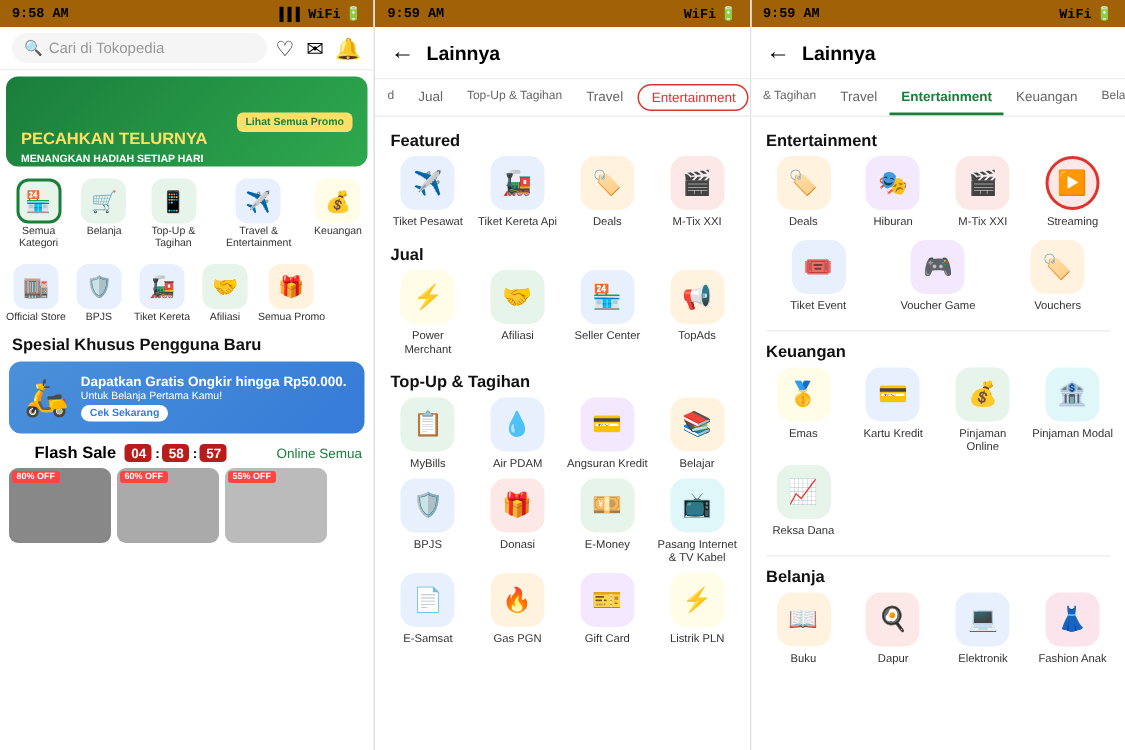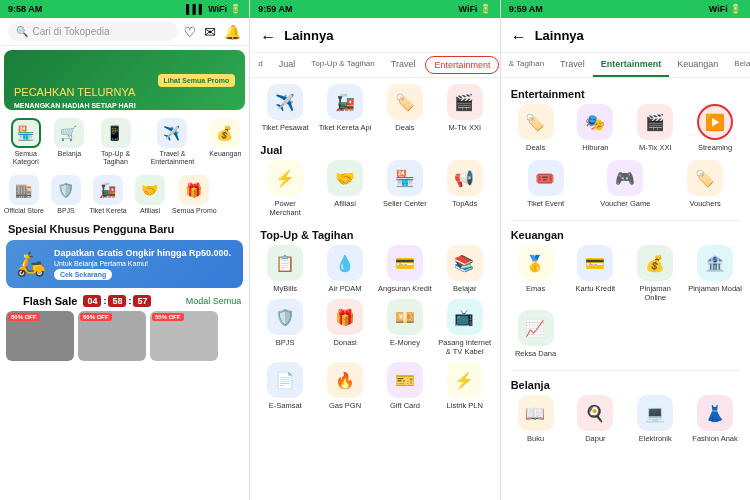--- a/index.html
+++ b/index.html
@@ -15,28 +15,29 @@
       flex: 1;
       height: 500px;
       overflow: hidden;
       background: #fff;
       border-right: 1px solid #e0e0e0;
       display: flex;
       flex-direction: column;
     }
     
     .status-bar {
-      background: #22c55e;
+      background: #a16207;
       padding: 4px 8px;
       display: flex;
       justify-content: space-between;
-      align-items: center;
+      align-items: flex-start;
       font-size: 9px;
       font-weight: 600;
       height: 18px;
+      font-family: Liberation Mono, monospace;
     }
     .status-icons { display: flex; gap: 3px; align-items: center; }
     
     .p1-header {
       background: #fff;
       padding: 4px 8px;
       display: flex;
       align-items: center;
       gap: 6px;
       border-bottom: 1px solid #eee;
@@ -63,21 +64,21 @@
       font-size: 9px;
       font-weight: 700;
       height: 60px;
       display: flex;
       align-items: center;
       justify-content: space-between;
       position: relative;
       overflow: hidden;
     }
     .banner-left { line-height: 1.4; }
-    .banner-title { font-size: 11px; font-weight: 400; color: #ffe066; margin-top: 44px; }
+    .banner-title { font-size: 11px; font-weight: 700; color: #ffe066; margin-top: 44px; }
     .banner-subtitle { font-size: 7px; }
     .banner-right {
       background: #ffe066;
       border-radius: 4px;
       padding: 3px 6px;
       color: #1a7e3b;
       font-size: 7px;
       font-weight: 700;
       cursor: pointer;
     }
@@ -376,21 +377,21 @@
     <div style="display:flex;align-items:center;gap:6px;">
       <span class="flash-title">Flash Sale</span>
       <div class="flash-timer">
         <span class="timer-box">04</span>
         <span style="font-size:9px;font-weight:700;">:</span>
         <span class="timer-box">58</span>
         <span style="font-size:9px;font-weight:700;">:</span>
         <span class="timer-box">57</span>
       </div>
     </div>
-    <span class="flash-link">Modal Semua</span>
+    <span class="flash-link">Online Semua</span>
   </div>
   <div class="flash-items">
     <div class="flash-item">
       <div class="flash-img" style="background:#888;">
         <span class="discount-badge">80% OFF</span>
       </div>
     </div>
     <div class="flash-item">
       <div class="flash-img" style="background:#aaa;">
         <span class="discount-badge">60% OFF</span>
@@ -422,20 +423,21 @@
   <div class="p2-tabs">
     <div class="tab-item" style="font-size:8px;">d</div>
     <div class="tab-item">Jual</div>
     <div class="tab-item" style="font-size:8px;">Top-Up &amp; Tagihan</div>
     <div class="tab-item">Travel</div>
     <div class="tab-item highlighted">Entertainment</div>
   </div>
 
   <div class="content-area">
 
+    <div class="content-section-title">Featured</div>
     <div class="icon-grid">
       <div class="grid-item">
         <div class="grid-icon ic-blue">✈️</div>
         <span class="grid-label">Tiket Pesawat</span>
       </div>
       <div class="grid-item">
         <div class="grid-icon ic-blue">🚂</div>
         <span class="grid-label">Tiket Kereta Api</span>
       </div>
       <div class="grid-item">

